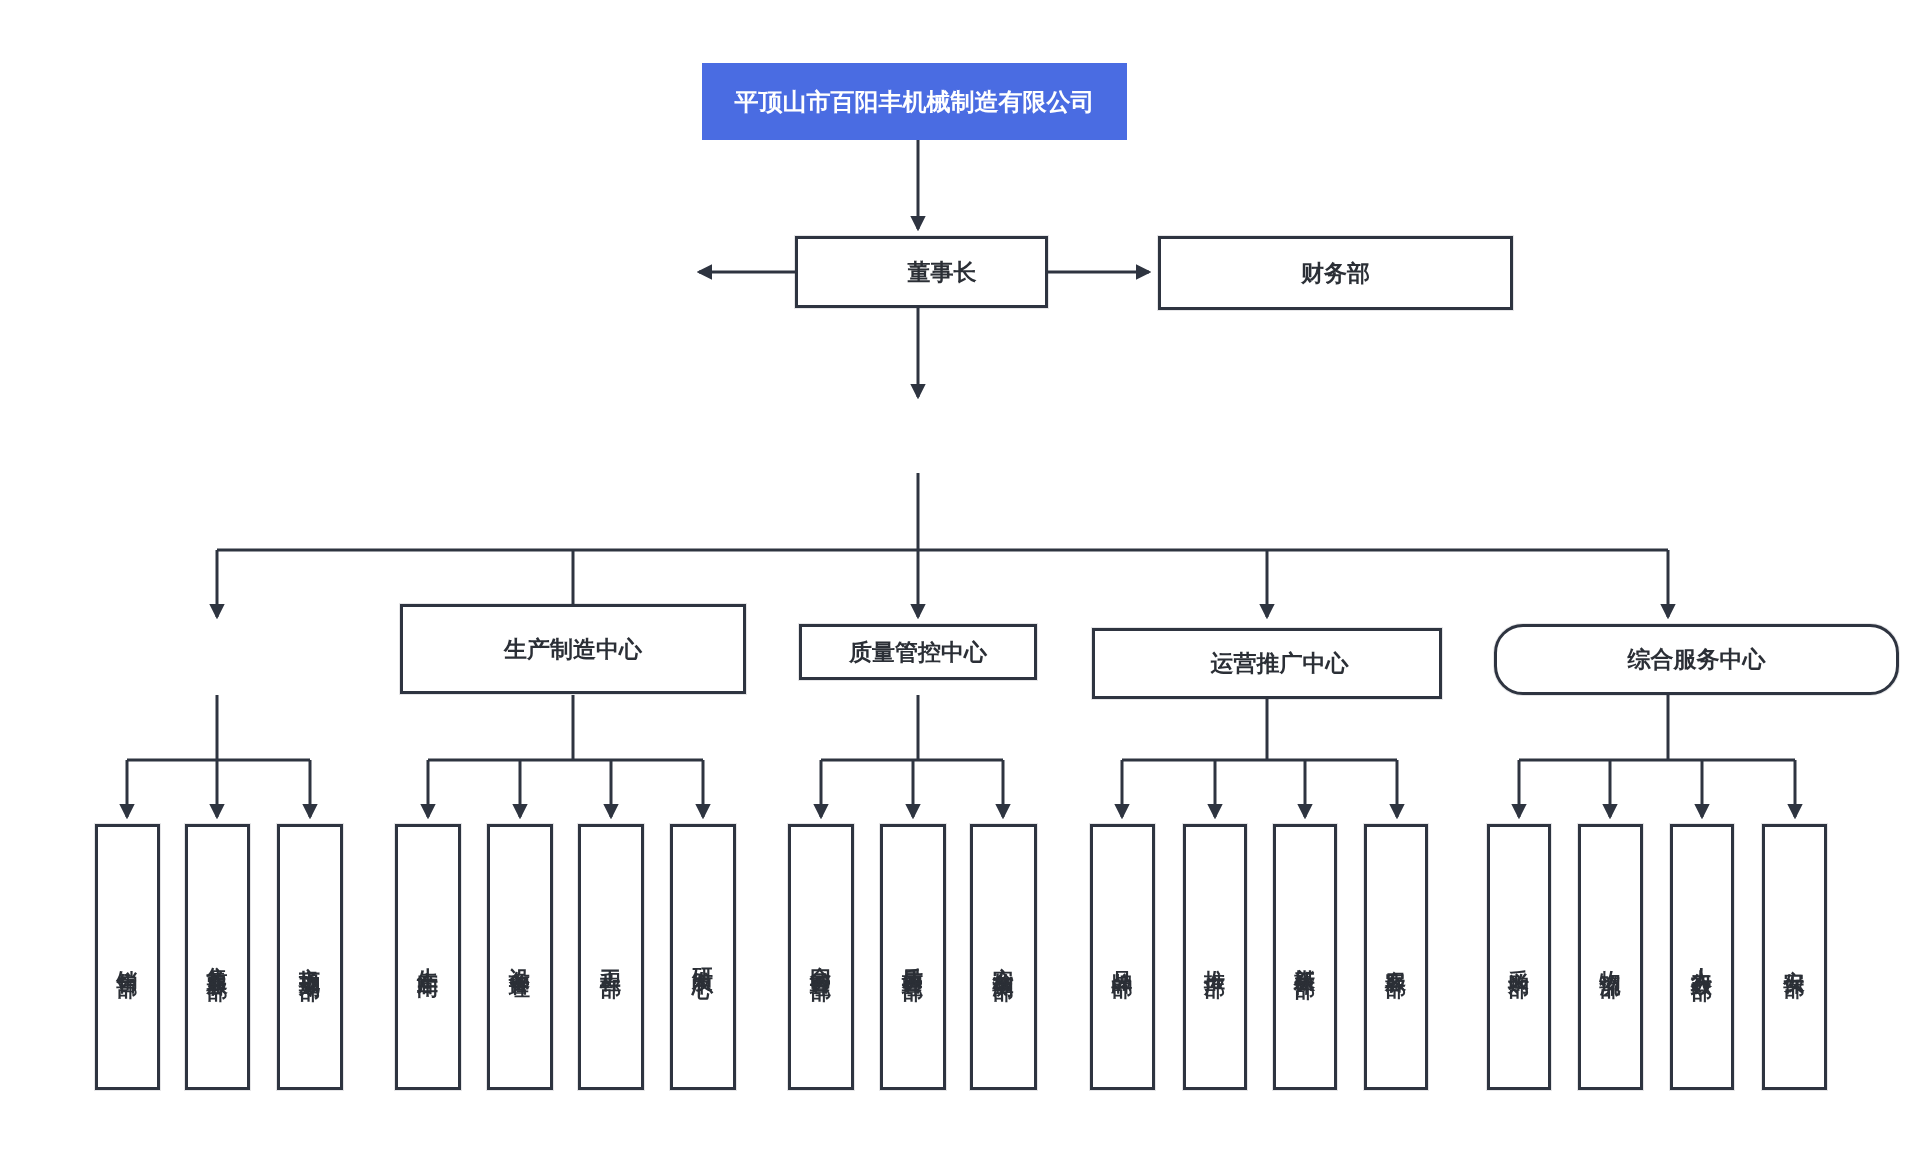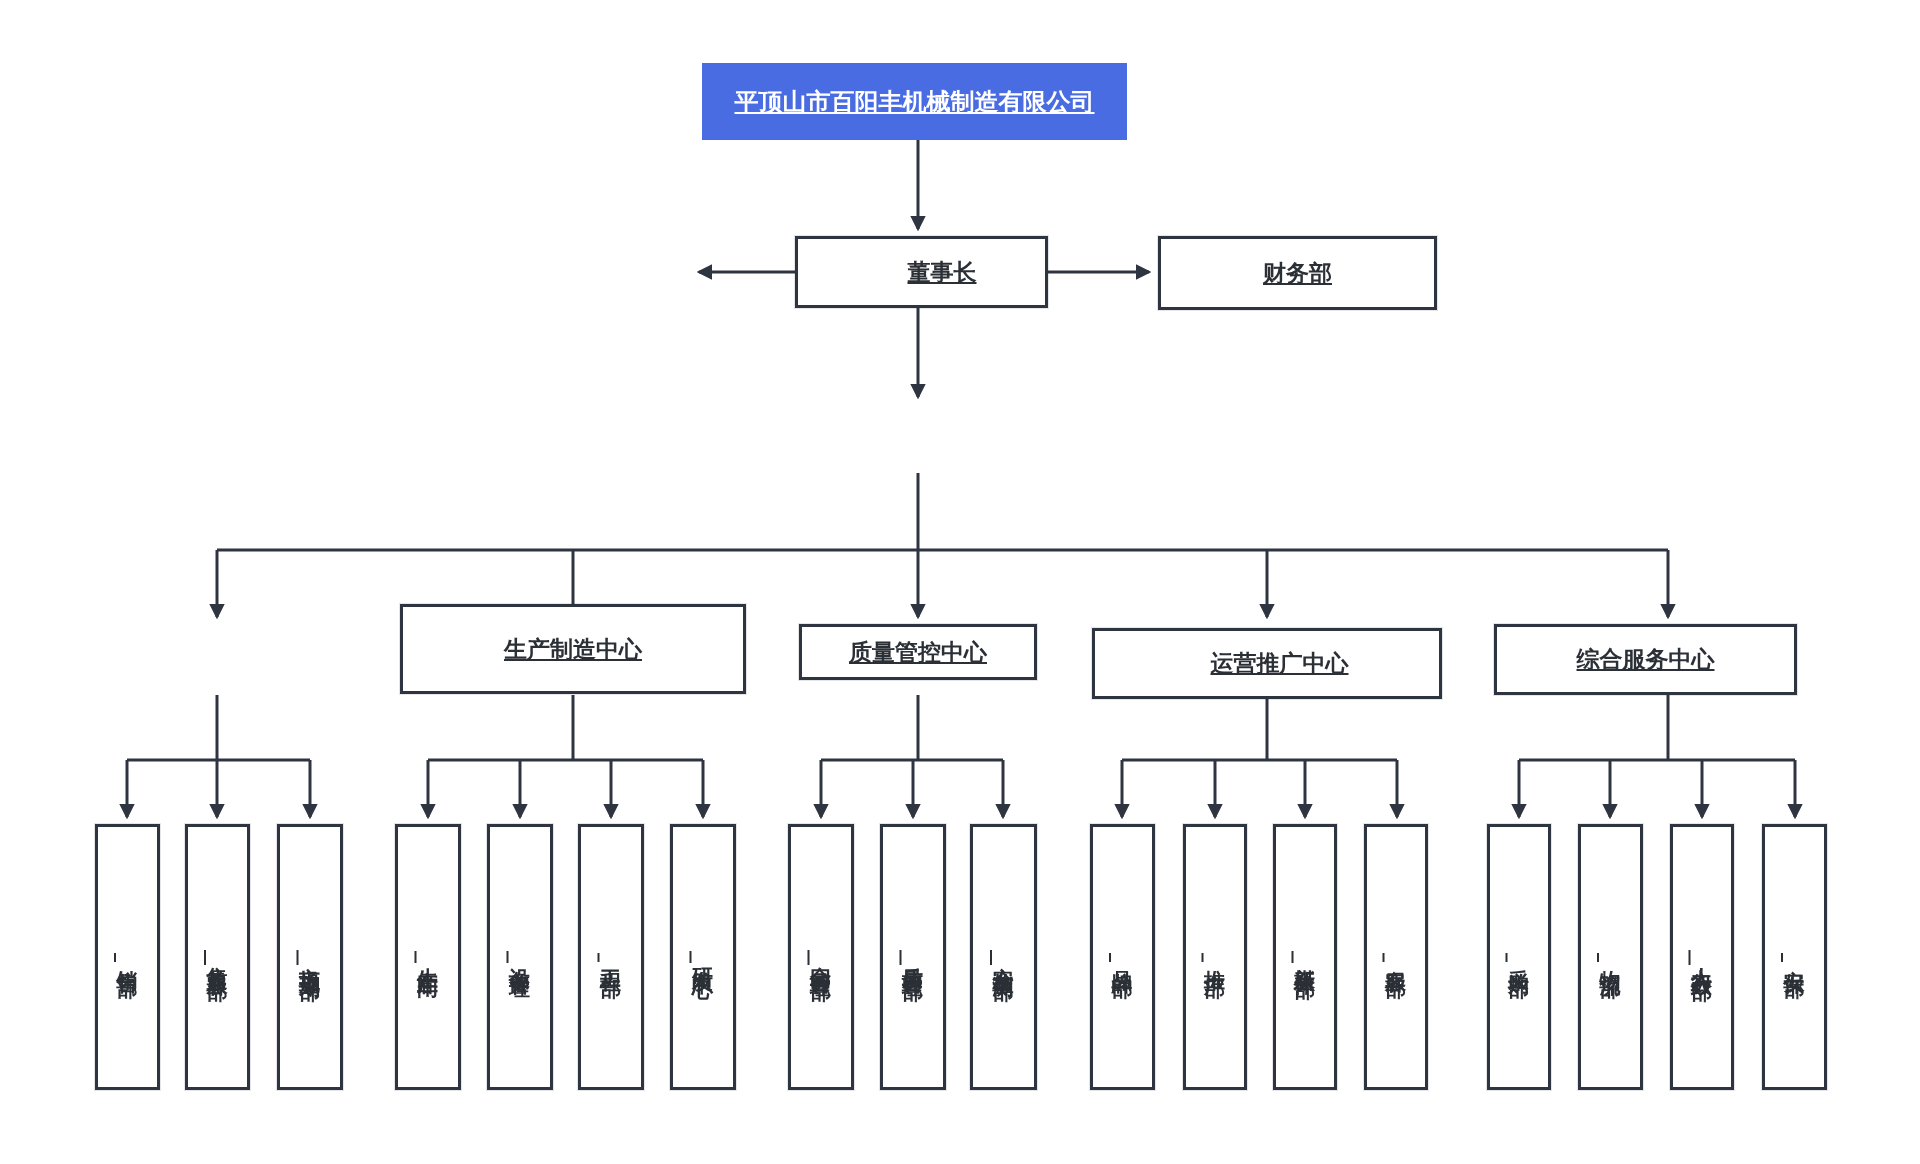--- a/index.html
+++ b/index.html
@@ -29,21 +29,20 @@
     background: #ffffff;
     border: 3px solid #2e3440;
     display: flex;
     align-items: center;
     justify-content: center;
     font-weight: 700;
     font-size: 23px;
     color: #2b2f36;
     text-align: right;
     box-shadow: 0 0 0 1px rgba(46,52,64,0.12);
-    text-decoration: underline;
   }
   .node.company {
     background: #4a6ce2;
     border: none;
     color: #ffffff;
     font-size: 24px;
     box-shadow: none;
   }
   .node.leaf span {
     writing-mode: vertical-rl;
@@ -121,27 +120,27 @@
 
     <line x1="1519" y1="760" x2="1519" y2="817" marker-end="url(#arrow)"></line>
     <line x1="1610" y1="760" x2="1610" y2="817" marker-end="url(#arrow)"></line>
     <line x1="1702" y1="760" x2="1702" y2="817" marker-end="url(#arrow)"></line>
     <line x1="1795" y1="760" x2="1795" y2="817" marker-end="url(#arrow)"></line>
   </svg>
 
   <div class="node company" style="left:702px; top:63px; width:425px; height:77px;">平顶山市百阳丰机械制造有限公司</div>
 
   <div class="node" style="left:795px; top:236px; width:253px; height:72px;padding-left:41px;">董事长</div>
-  <div class="node" style="left:1158px; top:236px; width:279px; height:74px;">财务部</div>
+  <div class="node" style="left:1158px; top:236px; width:355px; height:74px;">财务部</div>
 
 
   <div class="node" style="left:400px; top:604px; width:346px; height:90px;">生产制造中心</div>
   <div class="node" style="left:799px; top:624px; width:238px; height:56px;">质量管控中心</div>
   <div class="node" style="left:1092px; top:628px; width:350px; height:71px;padding-left:25px;">运营推广中心</div>
-  <div class="node" style="left:1494px; top:624px; width:303px; height:71px;">综合服务中心</div>
+  <div class="node" style="left:1494px; top:624px; width:405px; height:71px;border-radius:29px;">综合服务中心</div>
 
   <div class="node leaf" style="left:95px; top:824px; width:65px; height:266px;">
     <span>销售部</span>
     </div>
   <div class="node leaf" style="left:185px; top:824px; width:65px; height:266px;">
     <span>售前客服部</span>
     </div>
   <div class="node leaf" style="left:277px; top:824px; width:66px; height:266px;">
     <span>市场规划部</span>
     </div>

